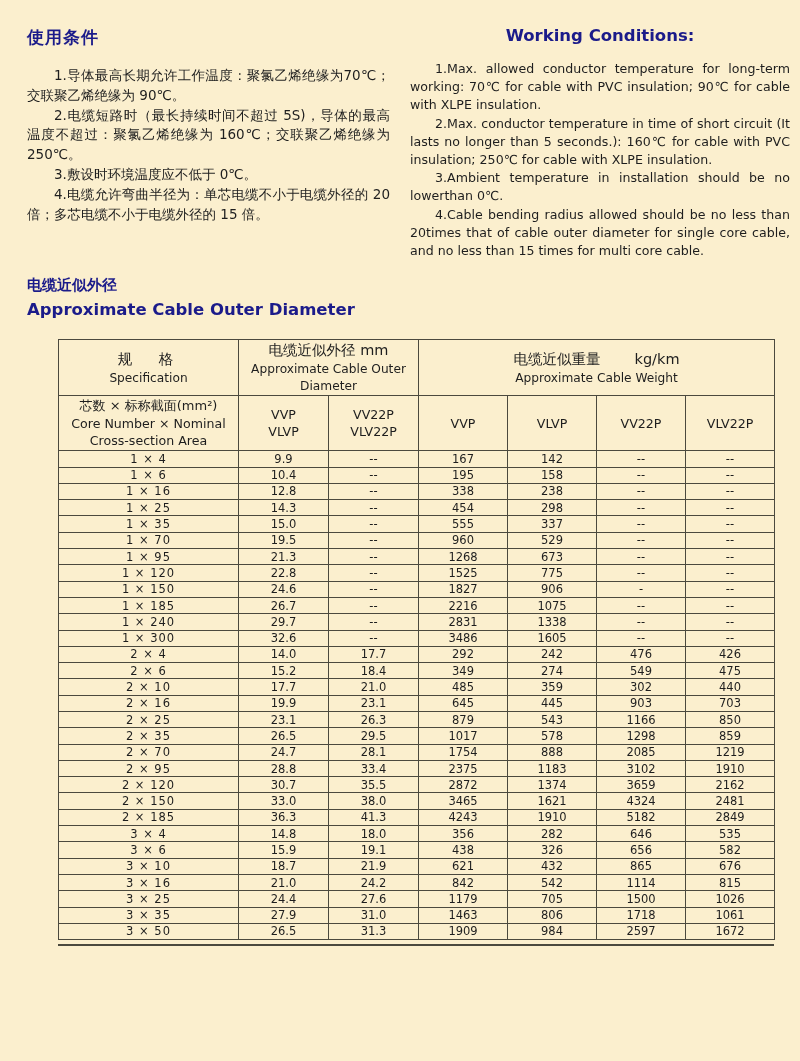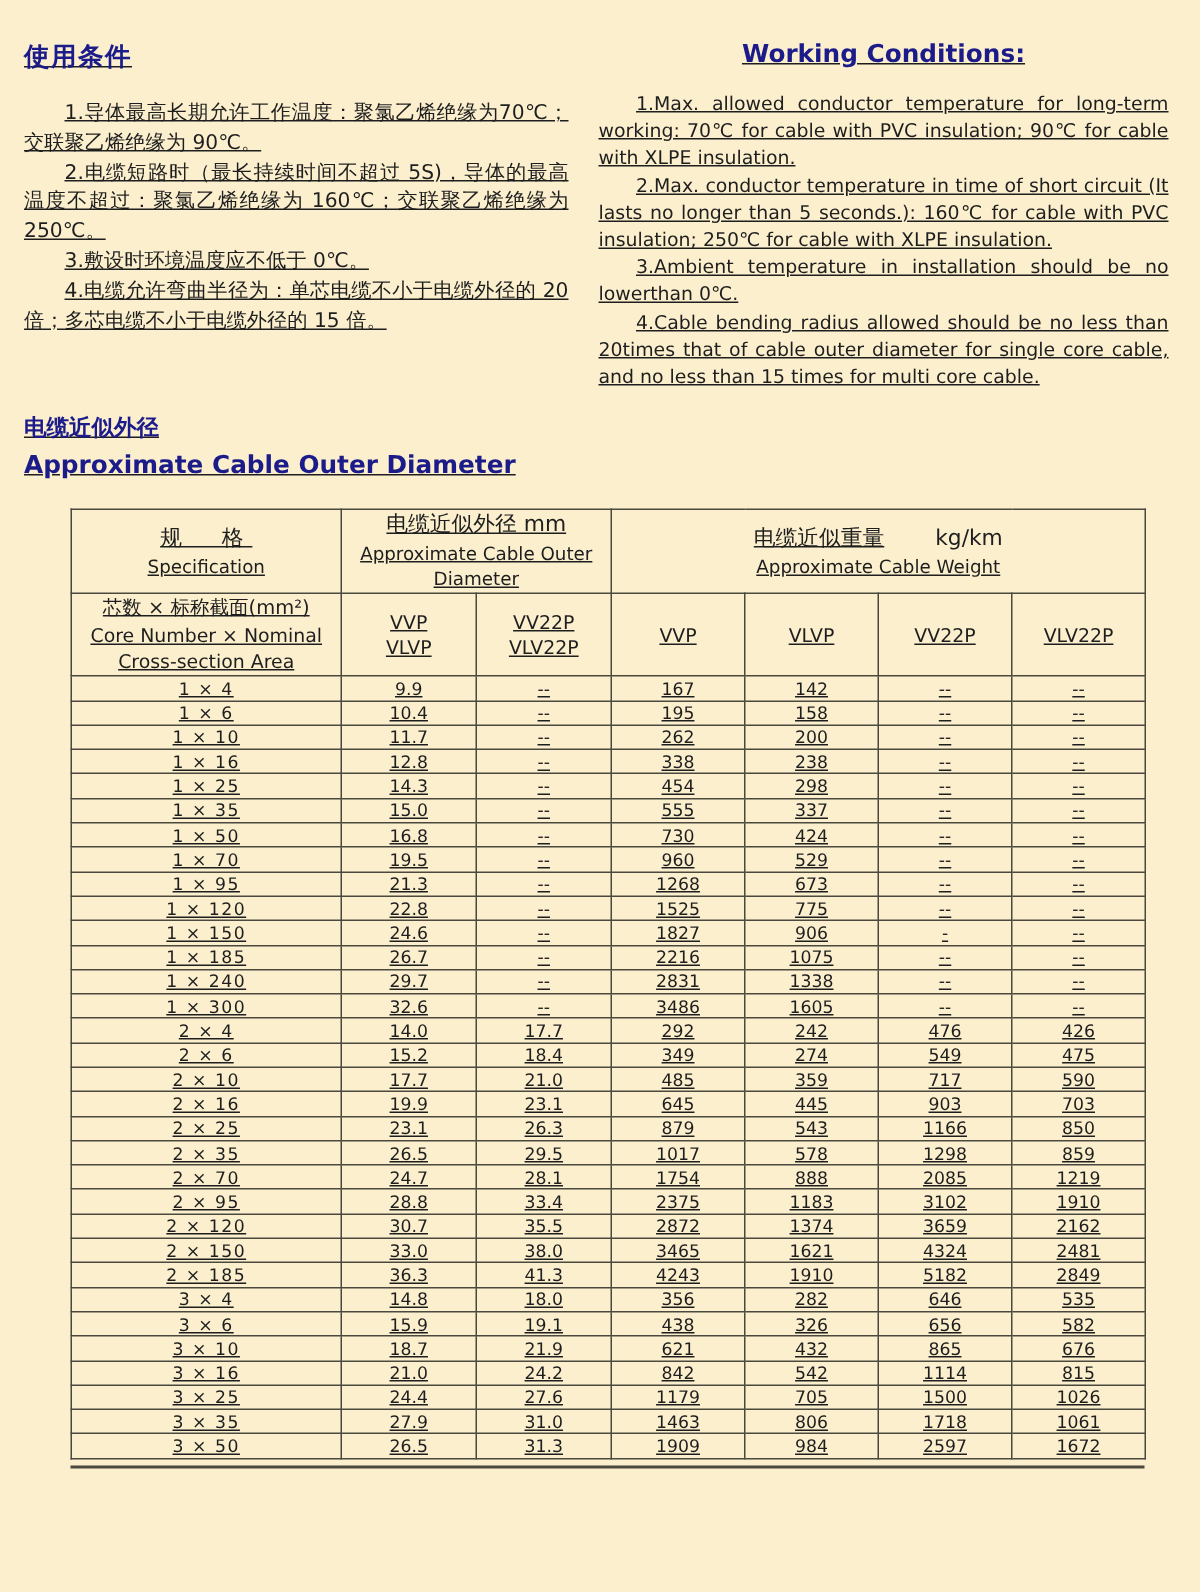--- a/index.html
+++ b/index.html
@@ -9,21 +9,21 @@
     --line:#4b493e;
   }
   *{box-sizing:border-box;}
   html,body{margin:0;padding:0;}
   body{
     width:800px;height:1061px;
     background:var(--bg);
     font-family:"DejaVu Sans","Liberation Sans",sans-serif;
     color:var(--ink);
   }
-  .page{width:800px;height:1061px;padding:26px 10px 0 16px;overflow:hidden;text-decoration:underline;}
+  .page{width:800px;height:1061px;padding:26px 10px 0 27px;overflow:hidden;}
 
   .top{display:flex;}
   .col-zh{flex:0 0 363px;width:363px;}
   .col-en{margin-left:20px;width:380px;}
 
   .h-zh{margin:0 0 17px 0;font-size:17px;font-weight:bold;color:var(--accent);letter-spacing:1px;}
   .h-en{margin:0 0 15px 0;font-size:16.5px;font-weight:bold;color:var(--accent);text-align:center;}
   .p-zh{margin:0;font-size:13.5px;line-height:19.8px;text-indent:2em;text-align:justify;}
   .p-en{margin:0;font-size:12.6px;line-height:18.2px;text-indent:25px;text-align:justify;}
 
@@ -136,29 +136,20 @@
           <tr>
             <td class="spec-cell">1 × 6</td>
             <td class="value-cell">10.4</td>
             <td class="value-cell">--</td>
             <td class="value-cell">195</td>
             <td class="value-cell">158</td>
             <td class="value-cell">--</td>
             <td class="value-cell">--</td>
           </tr>
           <tr>
-            <td class="spec-cell">1 × 10</td>
-            <td class="value-cell">11.7</td>
-            <td class="value-cell">--</td>
-            <td class="value-cell">262</td>
-            <td class="value-cell">200</td>
-            <td class="value-cell">--</td>
-            <td class="value-cell">--</td>
-          </tr>
-          <tr>
             <td class="spec-cell">1 × 16</td>
             <td class="value-cell">12.8</td>
             <td class="value-cell">--</td>
             <td class="value-cell">338</td>
             <td class="value-cell">238</td>
             <td class="value-cell">--</td>
             <td class="value-cell">--</td>
           </tr>
           <tr>
             <td class="spec-cell">1 × 25</td>
@@ -168,29 +159,20 @@
             <td class="value-cell">298</td>
             <td class="value-cell">--</td>
             <td class="value-cell">--</td>
           </tr>
           <tr>
             <td class="spec-cell">1 × 35</td>
             <td class="value-cell">15.0</td>
             <td class="value-cell">--</td>
             <td class="value-cell">555</td>
             <td class="value-cell">337</td>
-            <td class="value-cell">--</td>
-            <td class="value-cell">--</td>
-          </tr>
-          <tr>
-            <td class="spec-cell">1 × 50</td>
-            <td class="value-cell">16.8</td>
-            <td class="value-cell">--</td>
-            <td class="value-cell">730</td>
-            <td class="value-cell">424</td>
             <td class="value-cell">--</td>
             <td class="value-cell">--</td>
           </tr>
           <tr>
             <td class="spec-cell">1 × 70</td>
             <td class="value-cell">19.5</td>
             <td class="value-cell">--</td>
             <td class="value-cell">960</td>
             <td class="value-cell">529</td>
             <td class="value-cell">--</td>
@@ -267,22 +249,22 @@
             <td class="value-cell">274</td>
             <td class="value-cell">549</td>
             <td class="value-cell">475</td>
           </tr>
           <tr>
             <td class="spec-cell">2 × 10</td>
             <td class="value-cell">17.7</td>
             <td class="value-cell">21.0</td>
             <td class="value-cell">485</td>
             <td class="value-cell">359</td>
-            <td class="value-cell">717</td>
-            <td class="value-cell">590</td>
+            <td class="value-cell">302</td>
+            <td class="value-cell">440</td>
           </tr>
           <tr>
             <td class="spec-cell">2 × 16</td>
             <td class="value-cell">19.9</td>
             <td class="value-cell">23.1</td>
             <td class="value-cell">645</td>
             <td class="value-cell">445</td>
             <td class="value-cell">903</td>
             <td class="value-cell">703</td>
           </tr>

